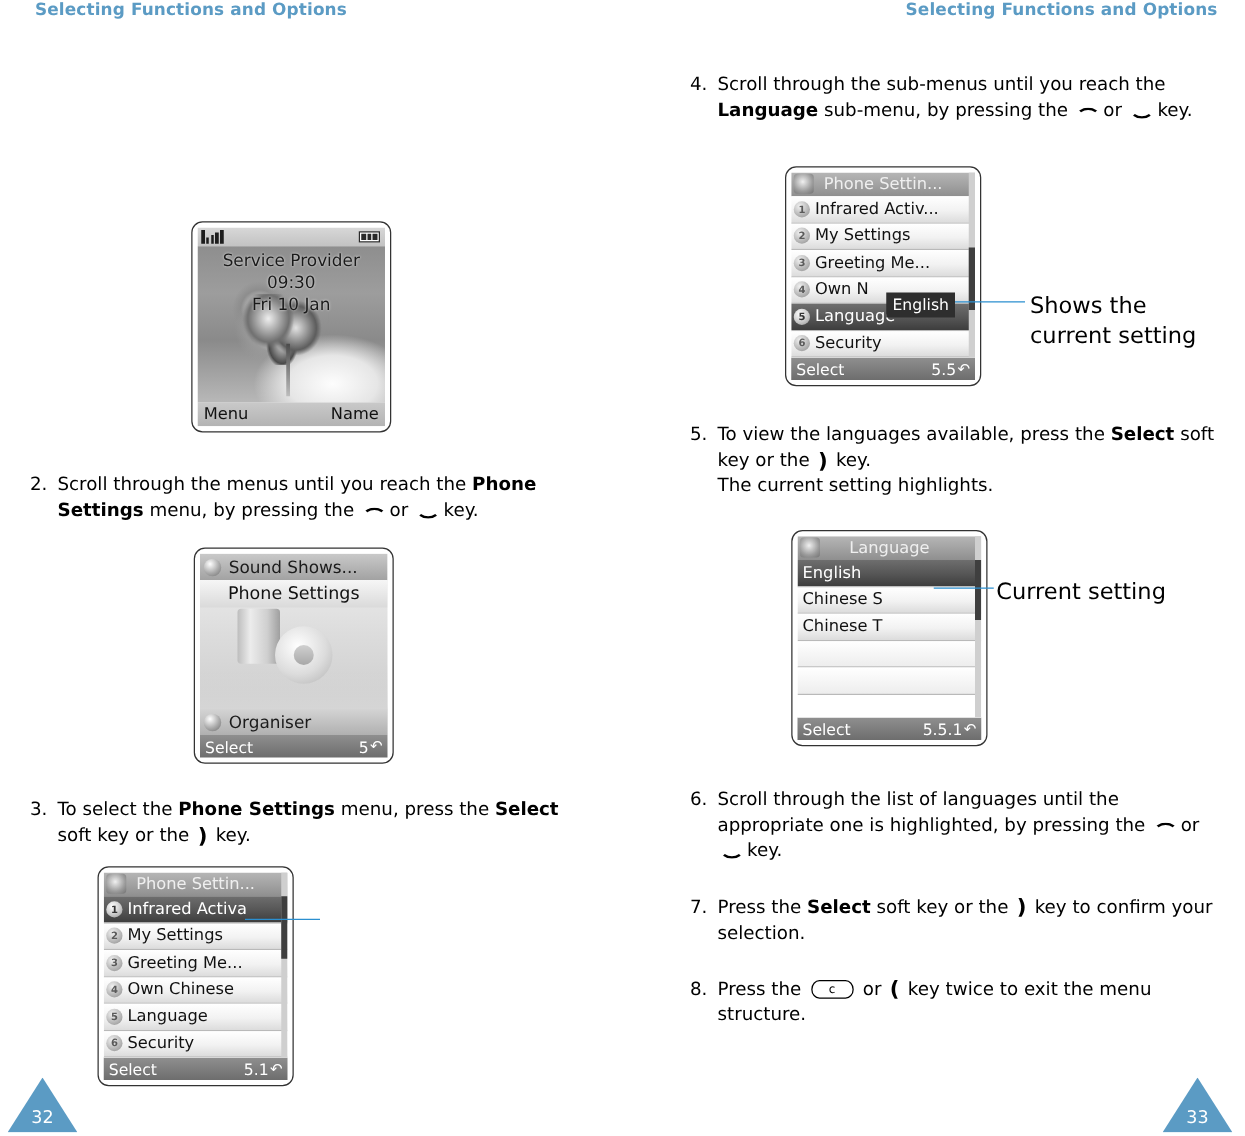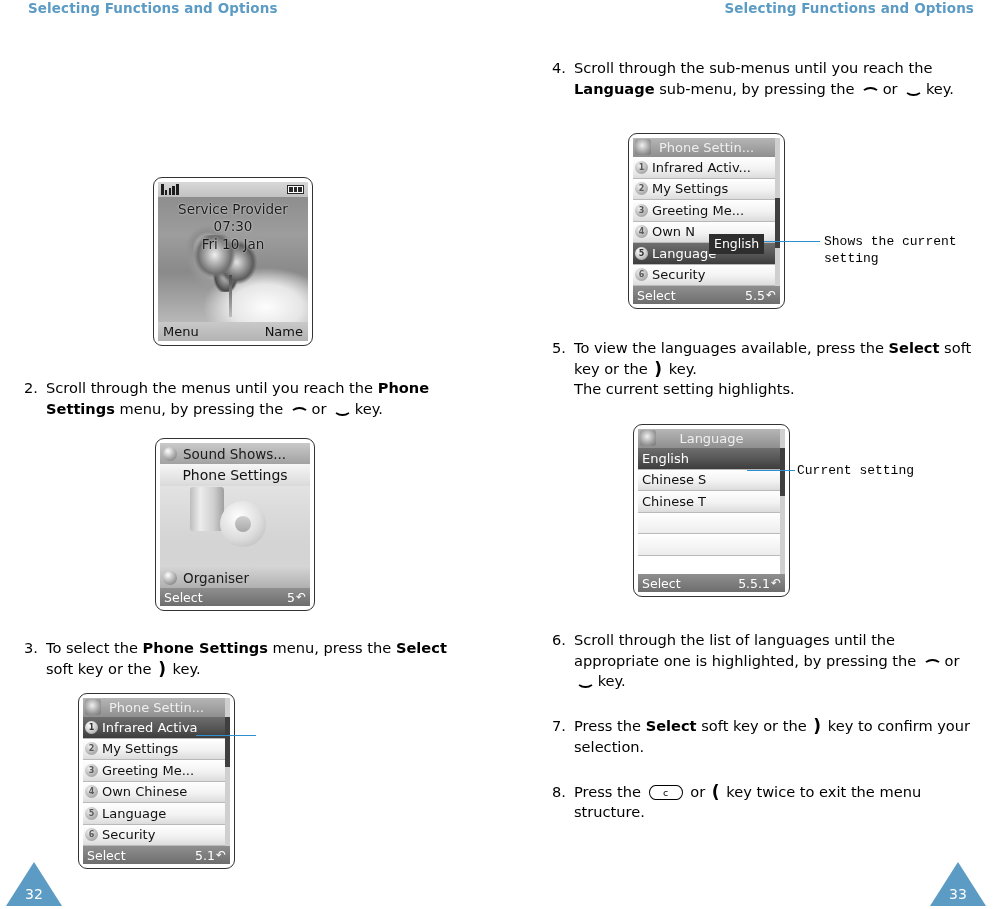--- a/index.html
+++ b/index.html
@@ -315,21 +315,21 @@
     font-size: 13.5px; color:#1b1b1b;
     padding-left: 3px;
   }
   .orb {
     width: 14px; height: 14px; border-radius: 50%; flex:0 0 14px;
     background: radial-gradient(circle at 36% 30%, #ffffff 0%, #aaaaaa 55%, #6d6d6d 100%);
     margin-right: 6px;
   }
 
   
-  .callout { position: absolute; font-size: 13px; line-height: 1.33; font-family: Liberation Mono, monospace; }
+  .callout { position: absolute; font-size: 18px; line-height: 1.33; }
   .cline {
     position: absolute;
     height: 1.4px;
     background: #2b8fd0;
   }
 
   
   .pgnum {
     position: absolute;
     bottom: 3px;
@@ -373,21 +373,21 @@
               <i></i>
               <i></i>
               <i></i>
             </div>
         </div>
         <div class="wall" style="height:125px;">
           <div class="bfly"></div>
           <div class="stem"></div>
           <div class="idle-text">
             <div>Service Provider</div>
-            <div>07:30</div>
+            <div>09:30</div>
             <div>Fri 10 Jan</div>
           </div>
         </div>
         <div class="softbar">
           <span>Menu</span>
           <span>Name</span>
         </div>
       </div>
     </div>
   </div>

